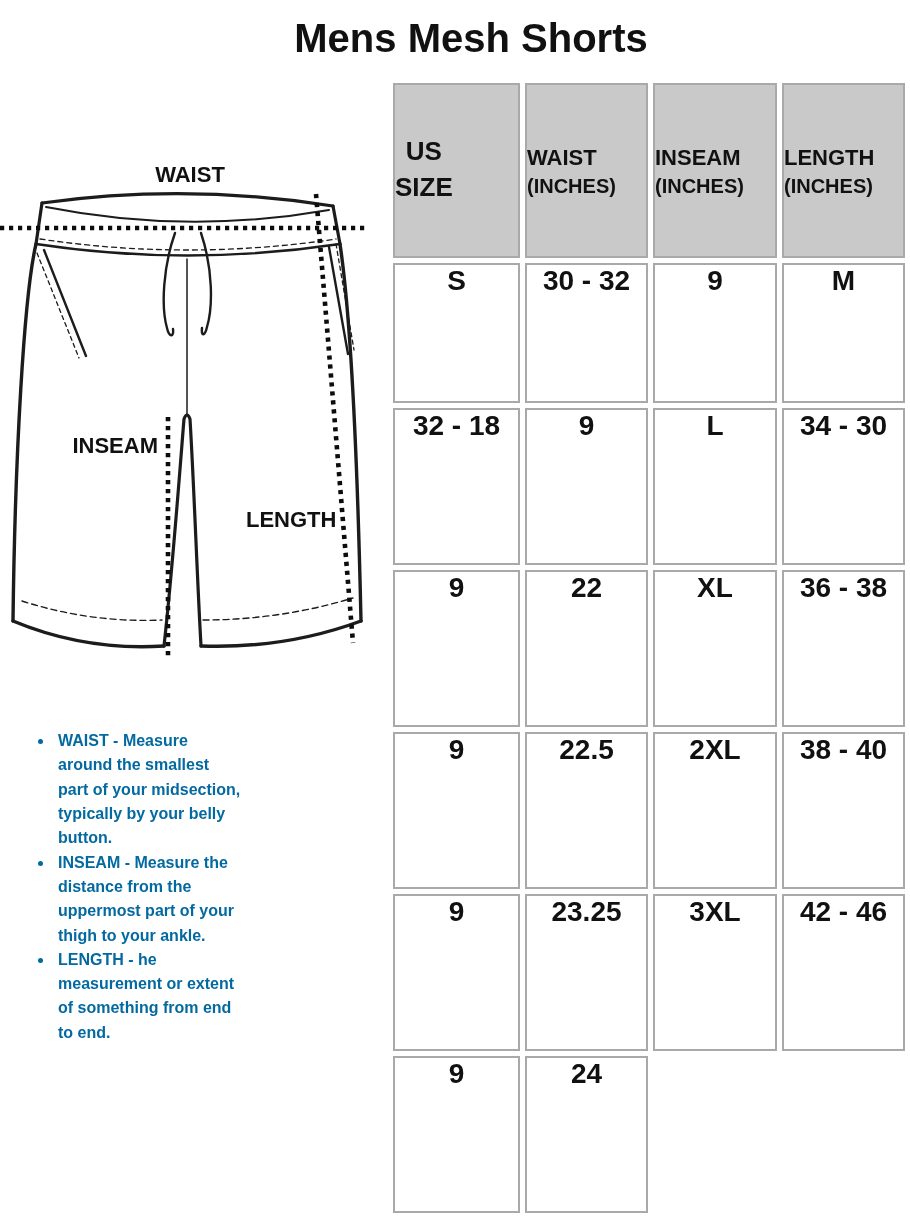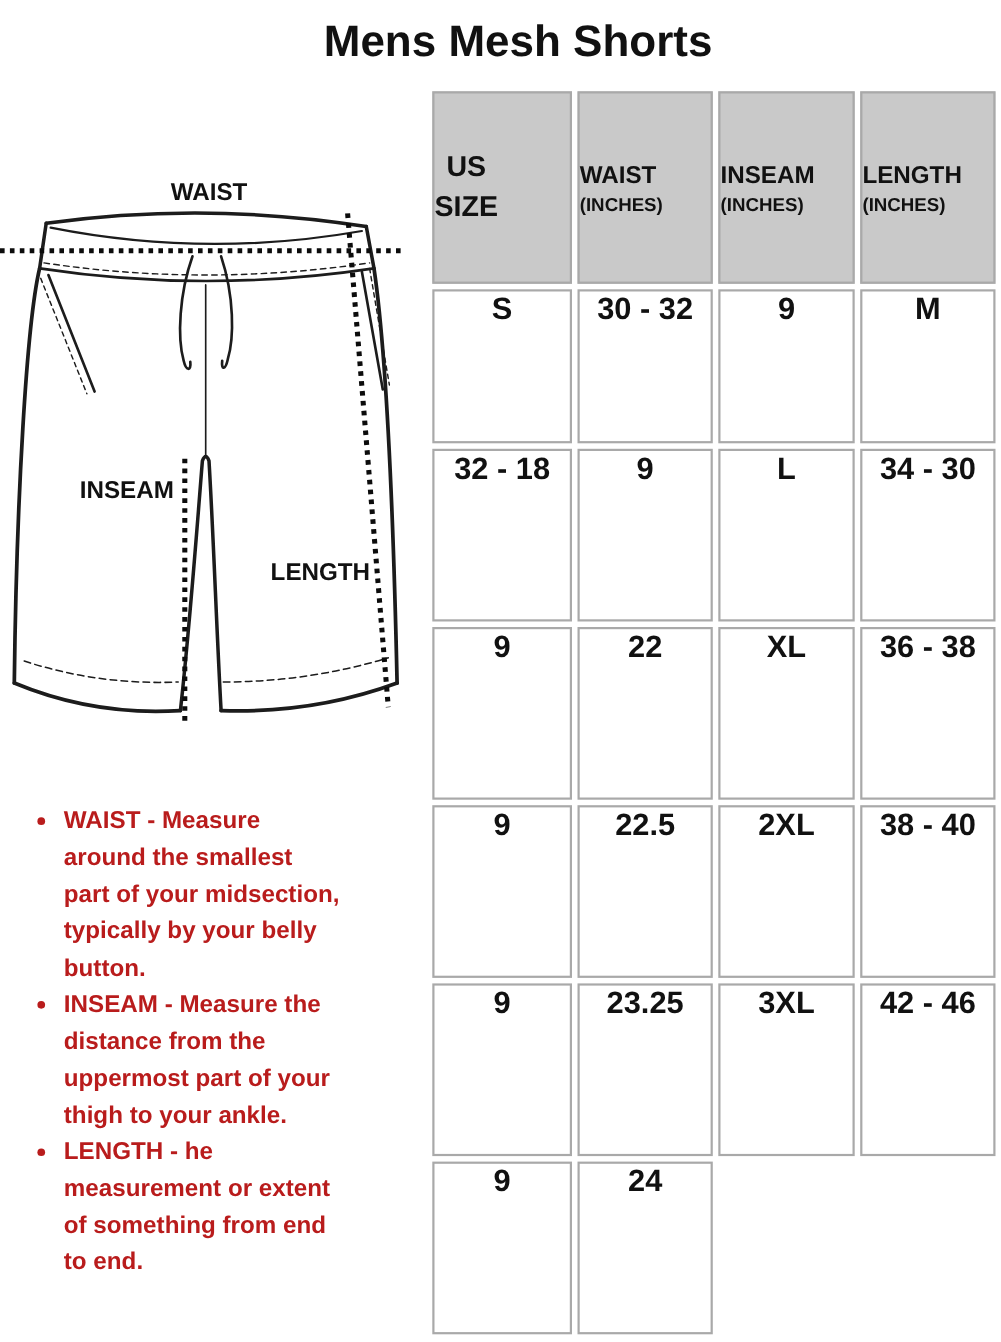--- a/index.html
+++ b/index.html
@@ -27,29 +27,29 @@
     gap:5px;
   }
   .cell {
     border:2px solid #a9a9a9; background:#ffffff;
     display:flex; align-items:flex-start; justify-content:center;
     font-weight:bold; font-size:28px; color:#111; text-align:center;
   }
   .cell.head { background:#c9c9c9; flex-direction:column; }
   .head-title { font-size:22px; line-height:1.35; white-space:pre-line; }
   .head-title.big { font-size:26px; line-height:1.4; }
-  .head-sub { font-size:17px; margin-top:3px; }
+  .head-sub { font-size:20px; margin-top:3px; }
   
   .notes {
     position:absolute; left:30px; top:729px; width:330px;
     margin:0; padding:0 0 0 24px; list-style:disc;
   }
   .notes li {
-    font-size:22px; font-weight:bold; line-height:1.52;
-    white-space:pre-line; color:#b91c1c; padding-left:4px;
+    font-size:16px; font-weight:bold; line-height:1.52;
+    white-space:pre-line; color:#0369a1; padding-left:4px;
   }
 </style>
 </head>
 <body>
 
 <div class="canvas">
 
   <h1 class="page-title">Mens Mesh Shorts</h1>
 
   <div class="diagram">

